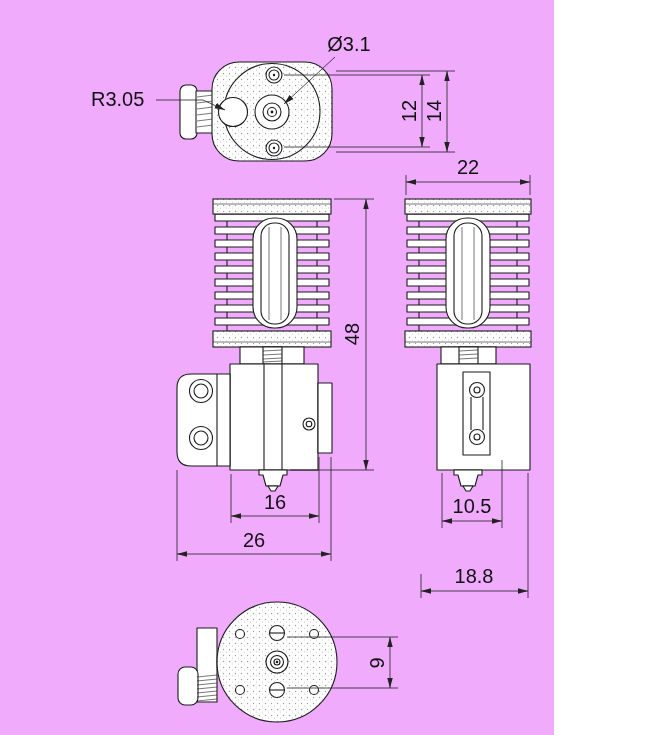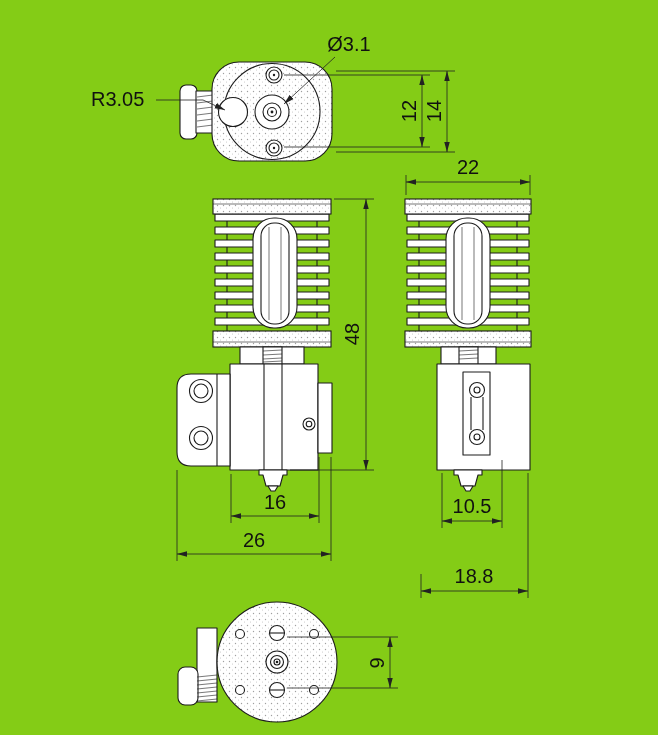--- a/index.html
+++ b/index.html
@@ -1,16 +1,16 @@
 <!DOCTYPE html>
 <html><head>
 <meta charset="utf-8">
 <style>
   html,body{margin:0;padding:0;background:#ffffff;}
-  .sheet{position:relative;width:658px;height:735px;background:#84cc16;overflow:hidden;}
+  .sheet{position:relative;width:554px;height:735px;background:#f0abfc;overflow:hidden;}
   svg{display:block;}
   .part{fill:#ffffff;stroke:#1c1c1c;stroke-width:1.1;stroke-linejoin:round;}
   .dots{fill:url(#speckle);stroke:#1c1c1c;stroke-width:1.1;}
   .ln{fill:none;stroke:#1c1c1c;stroke-width:1.1;stroke-linejoin:round;}
   .thin{fill:none;stroke:#1c1c1c;stroke-width:0.6;}
   .dim{fill:none;stroke:#222222;stroke-width:0.8;}
   .dimtxt{font-family:"Liberation Sans",sans-serif;font-size:20px;fill:#111111;}
 </style>
 </head>
 <body>

